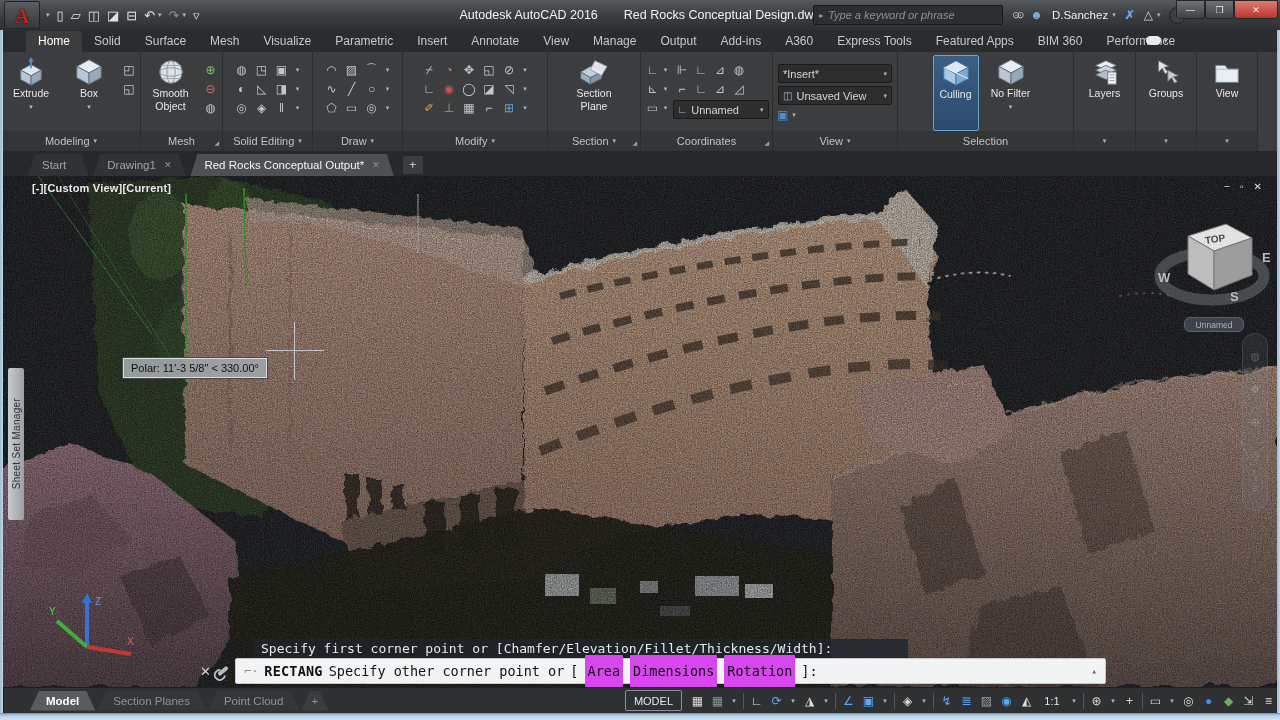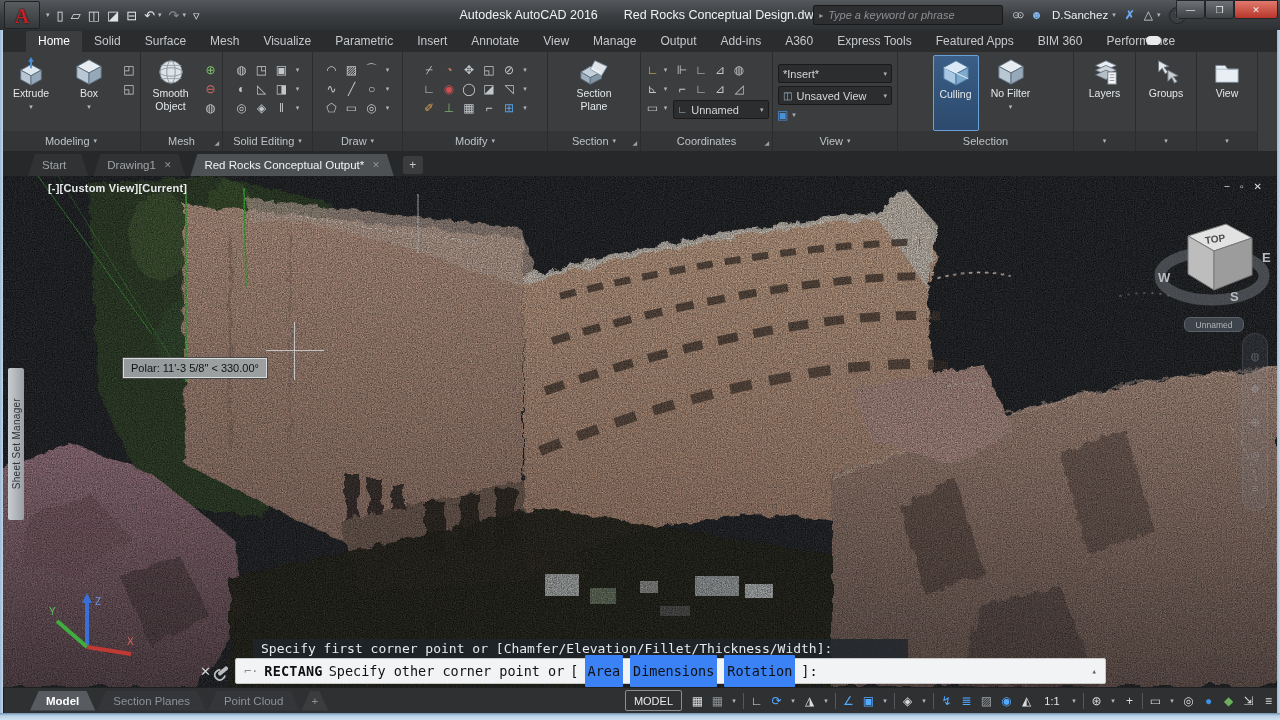--- a/index.html
+++ b/index.html
@@ -75,21 +75,21 @@
       padding-left:28px;box-sizing:border-box;gap:5px;}
   .dtab{height:22px;display:flex;align-items:center;gap:8px;padding:0 14px;font-size:11.5px;color:#9fa3a6;
       background:#303234;clip-path:polygon(7px 0,calc(100% - 7px) 0,100% 100%,0 100%);}
   .dtab.active{background:#4e5154;color:#f0f2f4;}
   .dtab .dclose{font-size:9px;color:#8e9296;}
   #plustab{width:20px;height:18px;margin-left:4px;background:#3a3c3e;border-radius:2px;color:#c6c9cc;
       display:flex;align-items:center;justify-content:center;font-size:12px;margin-bottom:2px;}
 
   
   #viewport{left:0;top:176px;width:1280px;height:511px;background:#13161b;overflow:hidden;}
-  #vplabel{left:32px;top:6px;font-size:11px;font-weight:bold;color:#e8eaec;letter-spacing:.2px;margin-left:16px;}
+  #vplabel{left:32px;top:6px;font-size:11px;font-weight:bold;color:#e8eaec;letter-spacing:.2px;}
   #vpctrls{right:18px;top:5px;display:flex;gap:10px;color:#dfe2e5;font-size:10px;}
   #ssm{left:8px;top:192px;width:16px;height:152px;border-radius:2px;
       background:linear-gradient(90deg,#c9cdd1,#999fa5);display:flex;align-items:center;justify-content:center;}
   #ssm span{writing-mode:vertical-rl;transform:rotate(180deg);font-size:10px;color:#2e3338;letter-spacing:.3px;}
   #tooltip{left:123px;top:182px;height:18px;background:rgba(158,164,166,.93);border:1px solid #d8dcde;
       outline:1px solid #4a4a4a;display:flex;align-items:center;padding:0 7px;font-size:11px;color:#101214;
       white-space:nowrap;}
   .xh{background:#cfd4d8;opacity:.85;}
   #xh-h{left:266px;top:174px;width:58px;height:1px;}
   #xh-v{left:294px;top:146px;width:1px;height:58px;}
@@ -98,21 +98,21 @@
       box-sizing:border-box;}
   #cmdrow{left:200px;top:482px;width:906px;height:26px;display:flex;align-items:center;gap:6px;}
   #cmdrow .cico{color:#cfd3d6;font-size:13px;}
   #wrench{width:12px;height:4px;background:#b9bdc0;border-radius:2px;transform:rotate(-40deg);position:relative;}
   #wrench:before{content:"";position:absolute;left:-5px;top:-3px;width:8px;height:8px;border:2px solid #b9bdc0;
       border-radius:50%;border-right-color:transparent;}
   #cmdbar{flex:1;height:24px;background:#f2f3f4;border:1px solid #c8c8c8;border-radius:2px;display:flex;
       align-items:center;gap:6px;padding:0 8px;font-family:"DejaVu Sans Mono",monospace;font-size:13.5px;color:#111;}
   #cmdbar .recent{color:#8a8e92;font-size:12px;}
   #cmdbar b{letter-spacing:.2px;}
-  .chip{background:#3b82f6;padding:8px 3px;border-radius:1px;}
+  .chip{background:#d946ef;padding:8px 3px;border-radius:1px;}
   #cmdbar .upcaret{margin-left:auto;color:#666;font-size:9px;}
 
   
   #vcube{left:1150px;top:22px;width:130px;height:120px;}
   #vcpill{left:1184px;top:141px;width:58px;height:13px;background:rgba(70,78,86,.8);border:1px solid #5a6168;
       border-radius:6px;color:#aeb4ba;font-size:8.5px;display:flex;align-items:center;justify-content:center;}
   #navbar{left:1242px;top:157px;width:26px;height:178px;border-radius:13px;background:rgba(120,130,140,.14);
       border:1px solid rgba(150,160,170,.18);display:flex;flex-direction:column;align-items:center;
       justify-content:space-around;padding:6px 0;box-sizing:border-box;}
   #navbar span{color:rgba(200,210,220,.30);font-size:11px;}

